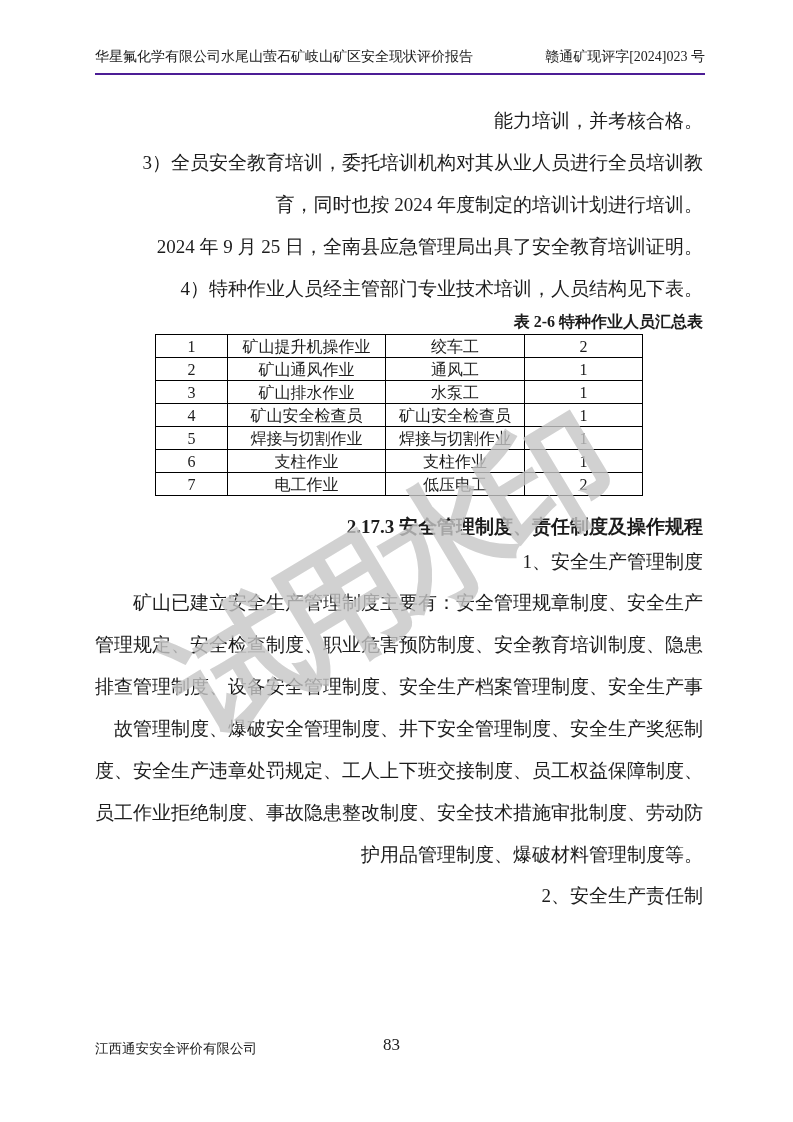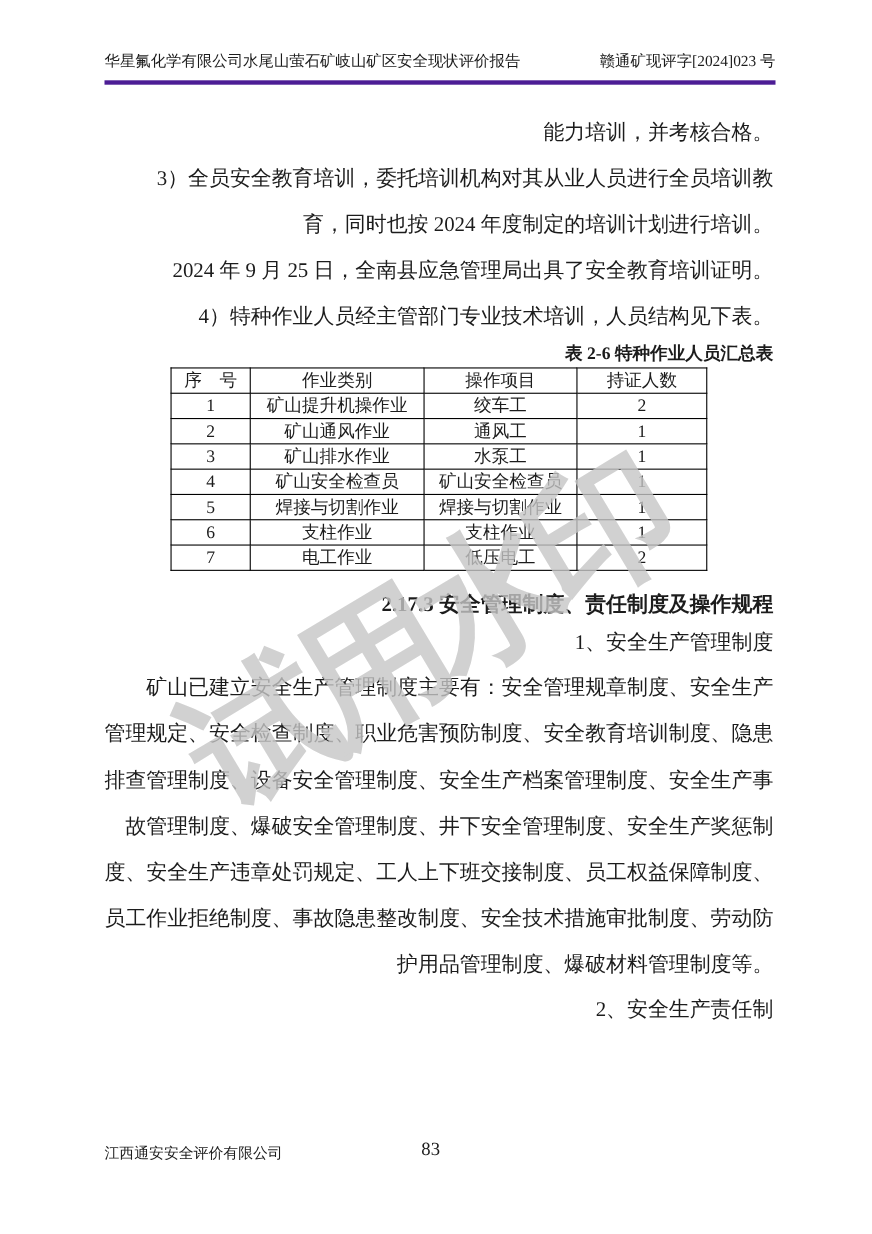--- a/index.html
+++ b/index.html
@@ -9,21 +9,21 @@
     margin:0 auto;
     background:#ffffff;
     font-family:"Liberation Serif","DejaVu Serif",serif;
     color:#1c1c1c;
     overflow:hidden;
   }
   
   .header{
     position:absolute;top:48px;left:95px;right:88px;
     display:flex;justify-content:space-between;align-items:flex-end;
-    border-bottom:4px solid #4c1d95;
+    border-bottom:2px solid #4c1d95;
     padding-bottom:7px;
     font-size:14px;line-height:18px;
     white-space:nowrap;
   }
   
   .doc-body{
     position:absolute;top:100px;left:95px;width:608px;
     font-size:19px;line-height:42px;
     text-align:justify;
   }
@@ -107,26 +107,20 @@
 
     <table class="spec">
       <colgroup>
         <col class="w-seq">
           <col class="w-cat">
           <col class="w-op">
           <col class="w-num">
       </colgroup>
       <tbody>
         <tr>
-          <td>序　号</td>
-          <td>作业类别</td>
-          <td>操作项目</td>
-          <td>持证人数</td>
-        </tr>
-        <tr>
           <td>1</td>
           <td>矿山提升机操作业</td>
           <td>绞车工</td>
           <td>2</td>
         </tr>
         <tr>
           <td>2</td>
           <td>矿山通风作业</td>
           <td>通风工</td>
           <td>1</td>

